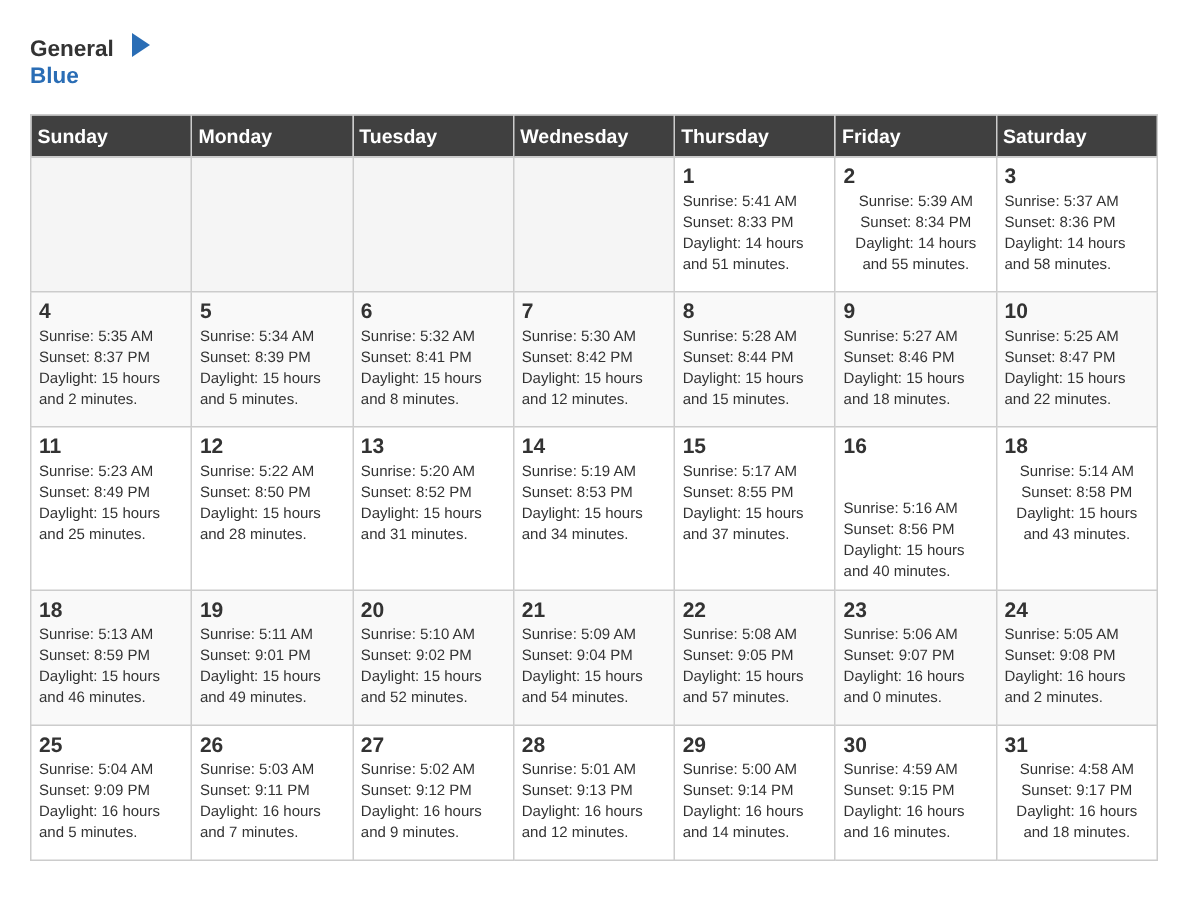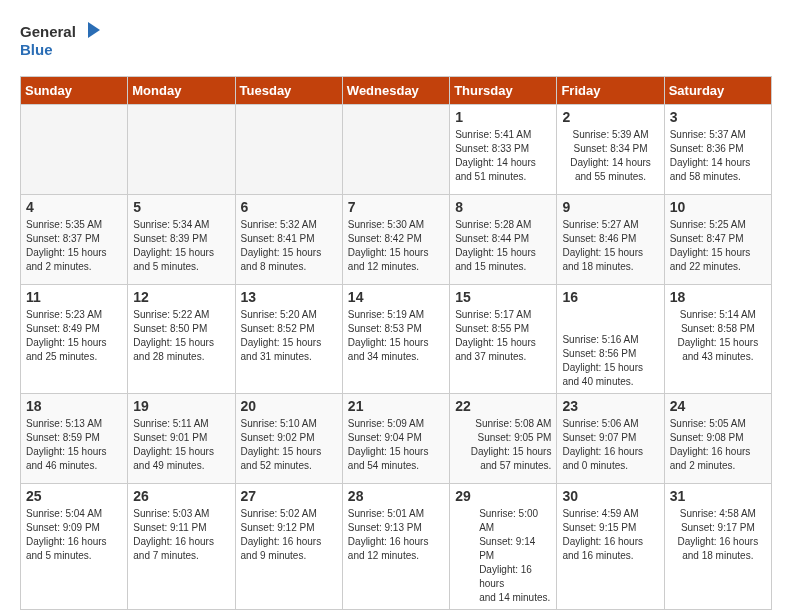--- a/index.html
+++ b/index.html
@@ -32,21 +32,21 @@
     .calendar-subtitle {
       font-size: 16px;
       color: #555;
     }
     table {
       width: 100%;
       border-collapse: collapse;
       table-layout: fixed;
     }
     th {
-      background-color: #c2410c;
+      background-color: #404040;
       color: #fff;
       font-size: 13px;
       font-weight: bold;
       padding: 6px 4px;
       text-align: left;
       border: 1px solid #ccc;
     }
     td {
       border: 1px solid #ccc;
       vertical-align: top;
@@ -258,21 +258,21 @@
         </td>
         <td>
           <span class="day-num">21</span>
           <div class="day-info" style="white-space: pre-line;">Sunrise: 5:09 AM
 Sunset: 9:04 PM
 Daylight: 15 hours
 and 54 minutes.</div>
         </td>
         <td>
           <span class="day-num">22</span>
-          <div class="day-info" style="white-space: pre-line; text-align: right;">Sunrise: 5:08 AM
+          <div class="day-info" style="white-space: pre-line;">Sunrise: 5:08 AM
 Sunset: 9:05 PM
 Daylight: 15 hours
 and 57 minutes.</div>
         </td>
         <td>
           <span class="day-num">23</span>
           <div class="day-info" style="white-space: pre-line;">Sunrise: 5:06 AM
 Sunset: 9:07 PM
 Daylight: 16 hours
 and 0 minutes.</div>
@@ -309,21 +309,21 @@
         </td>
         <td>
           <span class="day-num">28</span>
           <div class="day-info" style="white-space: pre-line;">Sunrise: 5:01 AM
 Sunset: 9:13 PM
 Daylight: 16 hours
 and 12 minutes.</div>
         </td>
         <td>
           <span class="day-num">29</span>
-          <div class="day-info" style="white-space: pre-line; margin-left: 24px;">Sunrise: 5:00 AM
+          <div class="day-info" style="white-space: pre-line;">Sunrise: 5:00 AM
 Sunset: 9:14 PM
 Daylight: 16 hours
 and 14 minutes.</div>
         </td>
         <td>
           <span class="day-num">30</span>
           <div class="day-info" style="white-space: pre-line;">Sunrise: 4:59 AM
 Sunset: 9:15 PM
 Daylight: 16 hours
 and 16 minutes.</div>

